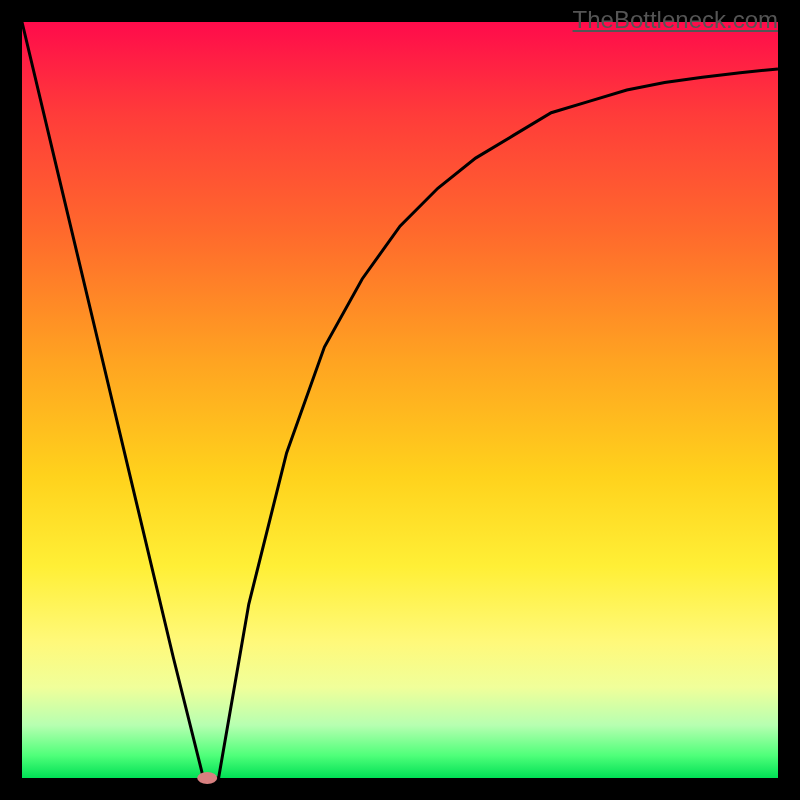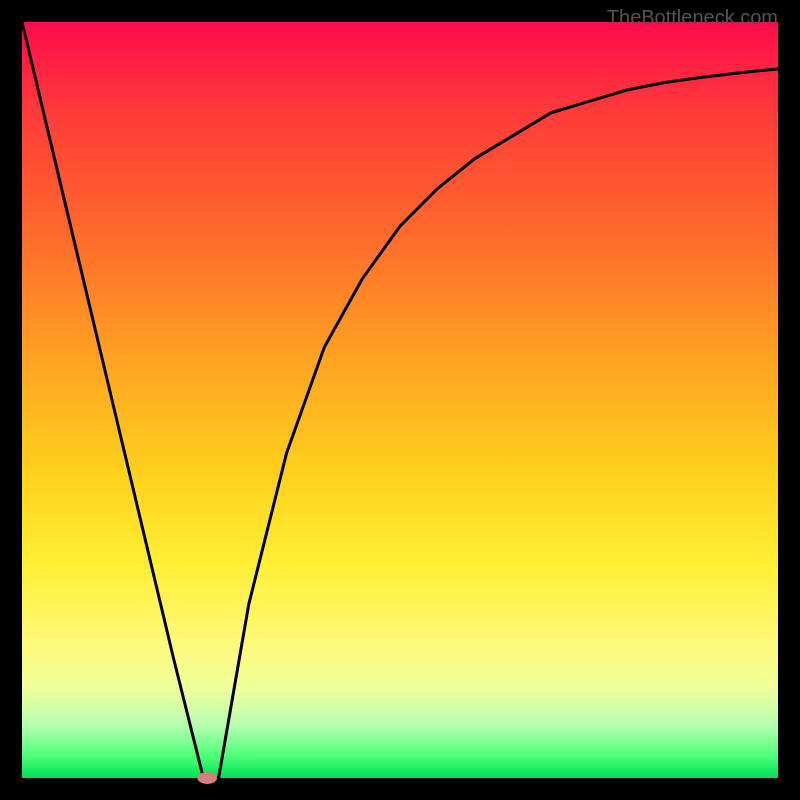--- a/index.html
+++ b/index.html
@@ -8,23 +8,24 @@
     height: 800px;
     background: #000;
     position: relative;
     font-family: Arial, sans-serif;
   }
   .watermark {
     position: absolute;
     top: 6px;
     right: 22px;
     color: #555;
-    font-size: 20px;
+    font-size: 24px;
     font-weight: 400;
     z-index: 10;
+    text-decoration: underline;
   }
   .plot-frame {
     position: absolute;
     left: 22px;
     top: 22px;
     width: 756px;
     height: 756px;
     background: #000;
   }
   .gradient-bg {

